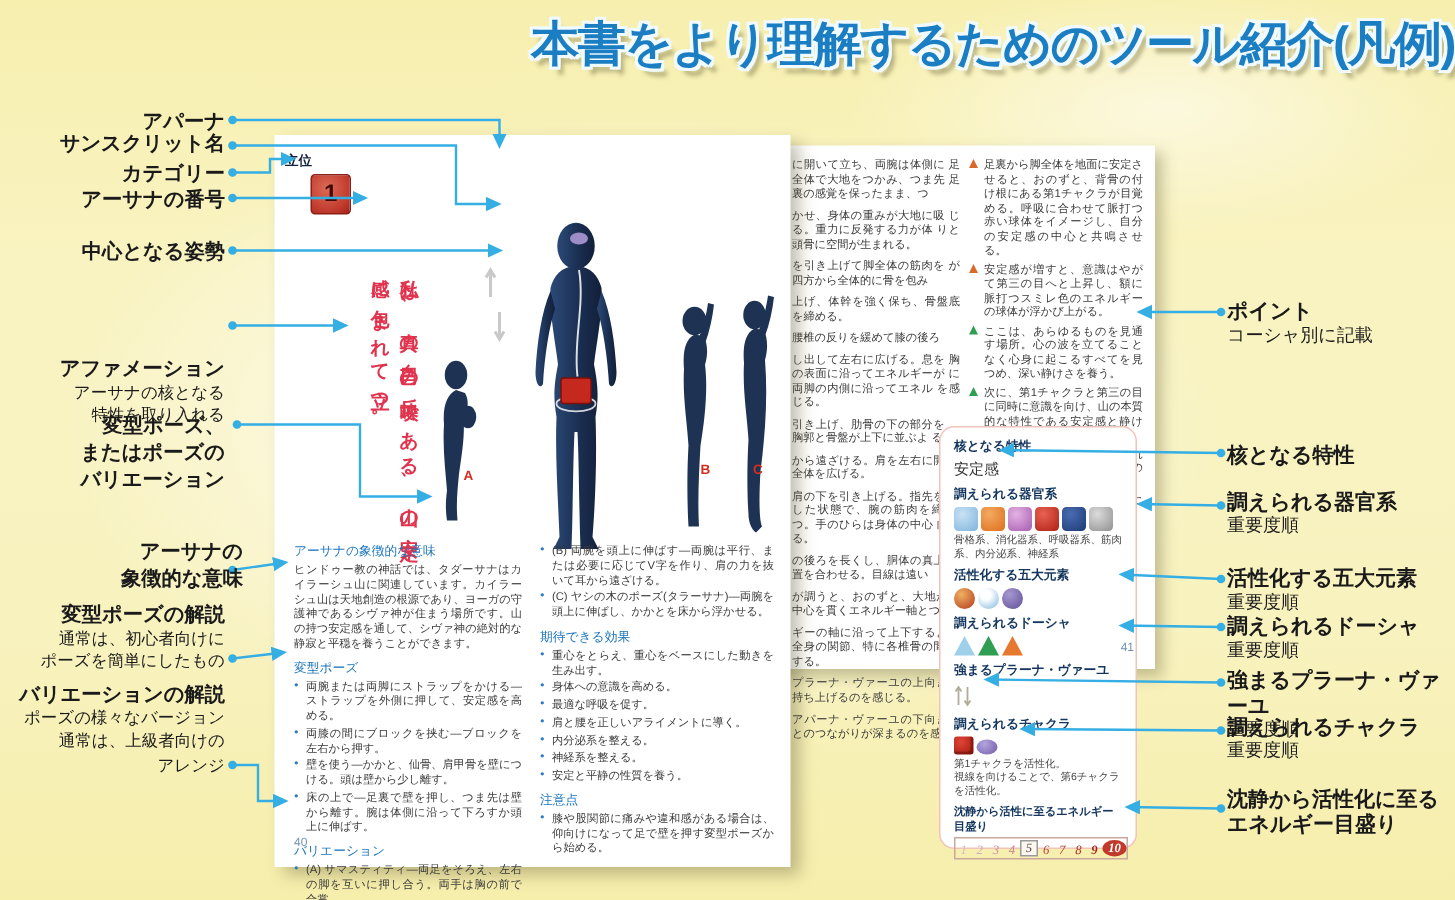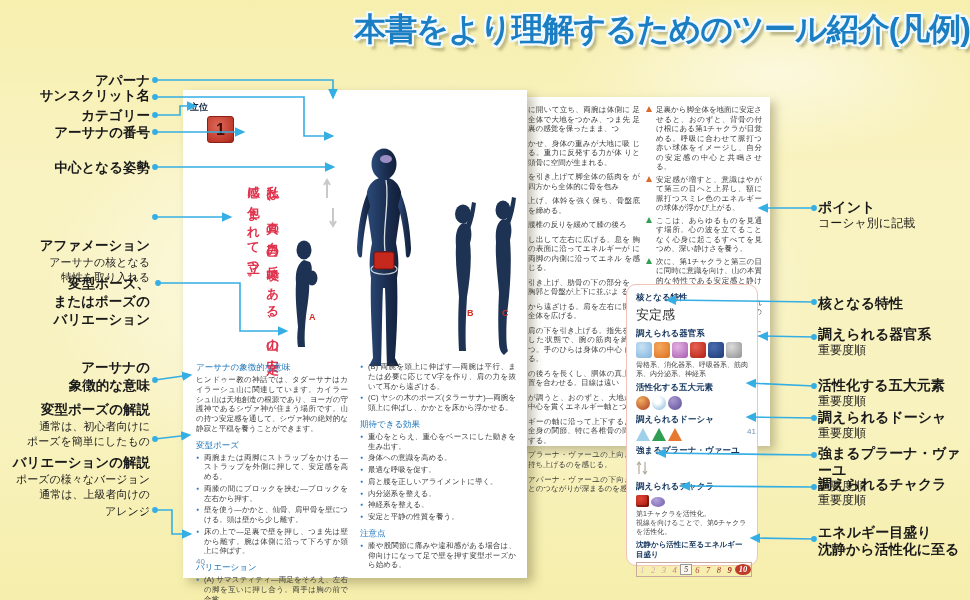--- a/index.html
+++ b/index.html
@@ -53,21 +53,21 @@
   .points .pt{position:relative;padding-left:10px;margin-bottom:3px;text-align:justify;}
   .pt .tri{position:absolute;left:0;top:1px;width:0;height:0;
     border-left:3.5px solid transparent;border-right:3.5px solid transparent;border-bottom:6.5px solid #d96a2c;}
   .pt.c3 .tri,.pt.c4 .tri{border-bottom-color:#2f9e53;}
   .pt.c5 .tri,.pt.c6 .tri{border-bottom-color:#3c6fc4;}
   
   .sidebar{position:absolute;left:126px;top:187px;width:132px;height:282px;background:#fff;
     border:1.5px solid #f2c3b8;border-radius:10px;box-sizing:border-box;padding:7px 8px 6px 9px;}
   .sb-h{font-size:8.5px;font-weight:bold;color:#14365e;margin:4px 0 2px 0;}
   .sb-h:first-child{margin-top:0;}
-  .sb-v{font-size:13px;color:#333;}
+  .sb-v{font-size:10px;color:#333;}
   .icon-row{display:flex;gap:2px;align-items:flex-end;margin:2px 0 2px 0;}
   .org{width:16px;height:16px;border-radius:3px;}
   .org.skeletal{background:radial-gradient(circle at 35% 30%,#c8e2f4,#7fb3dc);}
   .org.digestive{background:radial-gradient(circle at 35% 30%,#f4aa60,#dd6e1e);}
   .org.respiratory{background:radial-gradient(circle at 35% 30%,#e4b2e2,#a65bb0);}
   .org.muscular{background:radial-gradient(circle at 35% 30%,#e86252,#b01f15);}
   .org.endocrine{background:radial-gradient(circle at 35% 30%,#4a6cb0,#1c3a74);}
   .org.nervous{background:radial-gradient(circle at 35% 30%,#dcdcdc,#8f8f8f);}
   .sb-cap{font-size:7px;color:#444;line-height:1.3;}
   .elem{width:14px;height:14px;border-radius:50%;}
@@ -321,21 +321,21 @@
   <div class="lann" style="top:209px;margin-top:28px;">
     <div class="m">アファメーション</div>
     <div class="s">アーサナの核となる</div>
     <div class="s">特性を取り入れる</div>
   </div>
   <div class="lann" style="top:275px;">
     <div class="m">変型ポーズ、</div>
     <div class="m">またはポーズの</div>
     <div class="m">バリエーション</div>
   </div>
-  <div class="lann" style="top:359px;">
+  <div class="lann" style="top:359px;margin-left:12px;">
     <div class="m">アーサナの</div>
     <div class="m">象徴的な意味</div>
   </div>
   <div class="lann" style="top:401px;">
     <div class="m">変型ポーズの解説</div>
     <div class="s">通常は、初心者向けに</div>
     <div class="s">ポーズを簡単にしたもの</div>
   </div>
   <div class="lann" style="top:454px;">
     <div class="m">バリエーションの解説</div>
@@ -365,17 +365,17 @@
   </div>
   <div class="rann" style="top:445px;">
     <div class="m">強まるプラーナ・ヴァーユ</div>
     <div class="s">重要度順</div>
   </div>
   <div class="rann" style="top:476px;">
     <div class="m">調えられるチャクラ</div>
     <div class="s">重要度順</div>
   </div>
   <div class="rann" style="top:524px;">
+    <div class="m">沈静から活性化に至る</div>
     <div class="m">エネルギー目盛り</div>
-    <div class="m">沈静から活性化に至る</div>
   </div>
 
 </div>
 
 </body></html>

